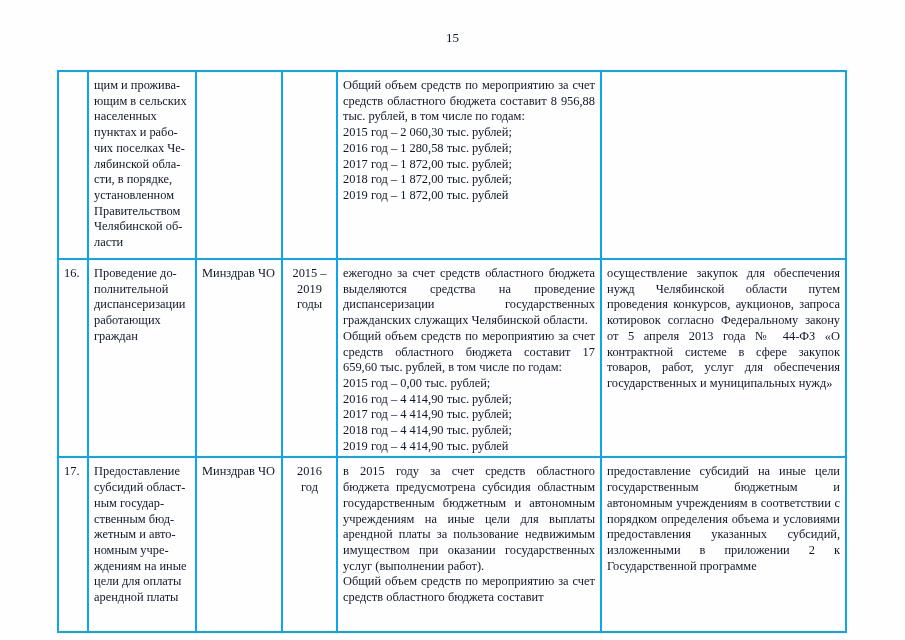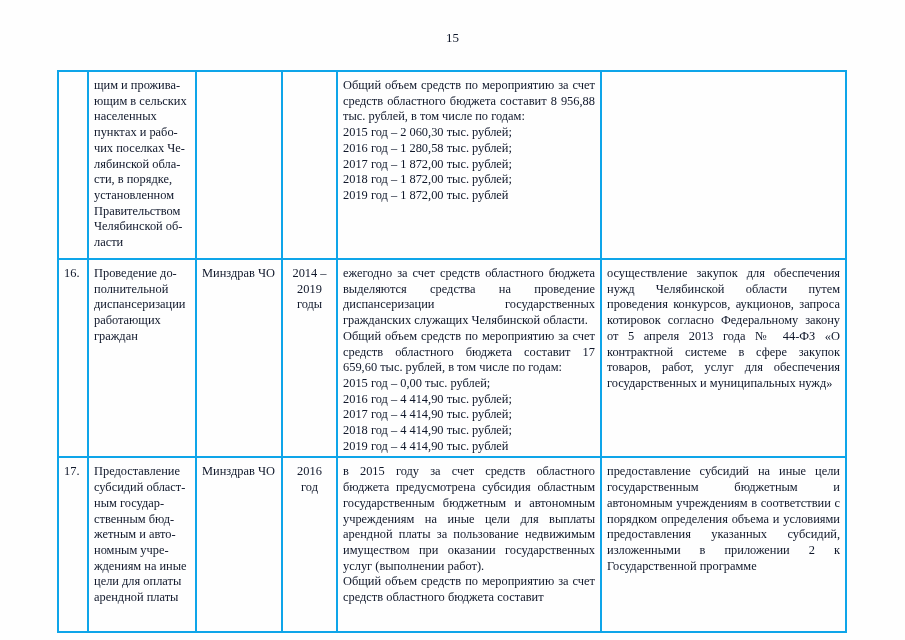--- a/index.html
+++ b/index.html
@@ -101,21 +101,21 @@
         <td class="col-mechanism"></td>
       </tr>
       <tr style="height:187px">
         <td class="col-num">16.</td>
         <td class="col-activity">Проведение до-
 полнительной
 диспансеризации
 работающих
 граждан</td>
         <td class="col-executor">Минздрав ЧО</td>
-        <td class="col-period">2014 –
+        <td class="col-period">2015 –
 2019
 годы</td>
         <td class="col-funding">ежегодно за счет средств областного бюджета выделяются средства на проведение диспансеризации государственных гражданских служащих Челябинской области.
 Общий объем средств по мероприятию за счет средств областного бюджета составит 17 659,60 тыс. рублей, в том числе по годам:
 2015 год – 0,00 тыс. рублей;
 2016 год – 4 414,90 тыс. рублей;
 2017 год – 4 414,90 тыс. рублей;
 2018 год – 4 414,90 тыс. рублей;
 2019 год – 4 414,90 тыс. рублей</td>
         <td class="col-mechanism">осуществление закупок для обеспечения нужд Челябинской области путем проведения конкурсов, аукционов, запроса котировок согласно Федеральному закону от 5 апреля 2013 года № 44-ФЗ «О контрактной системе в сфере закупок товаров, работ, услуг для обеспечения государственных и муниципальных нужд»</td>

